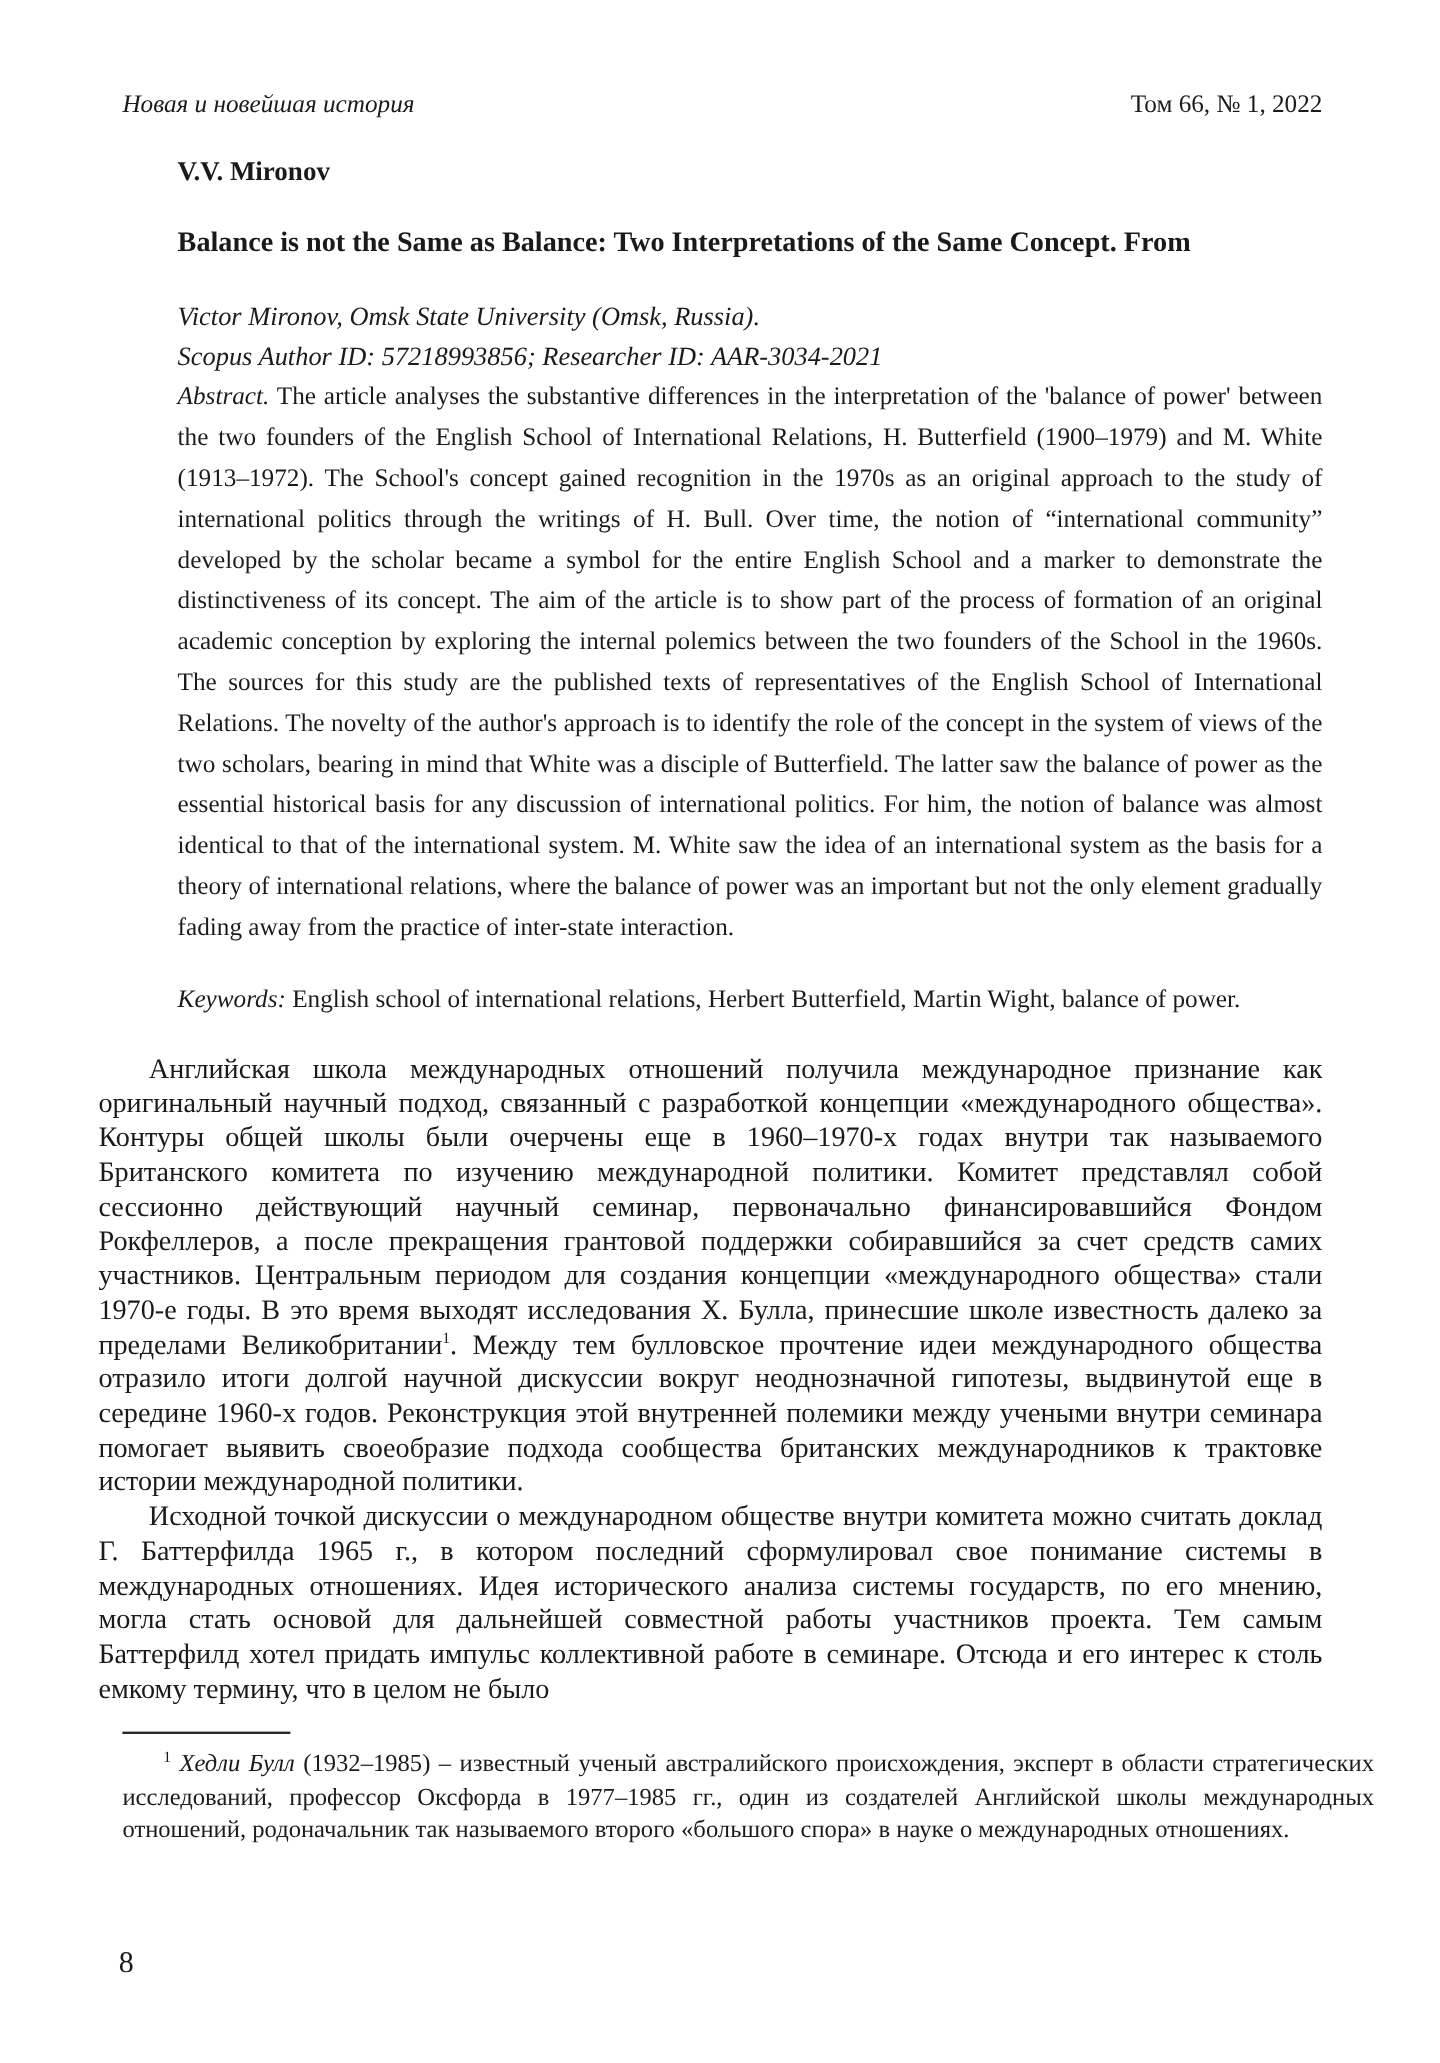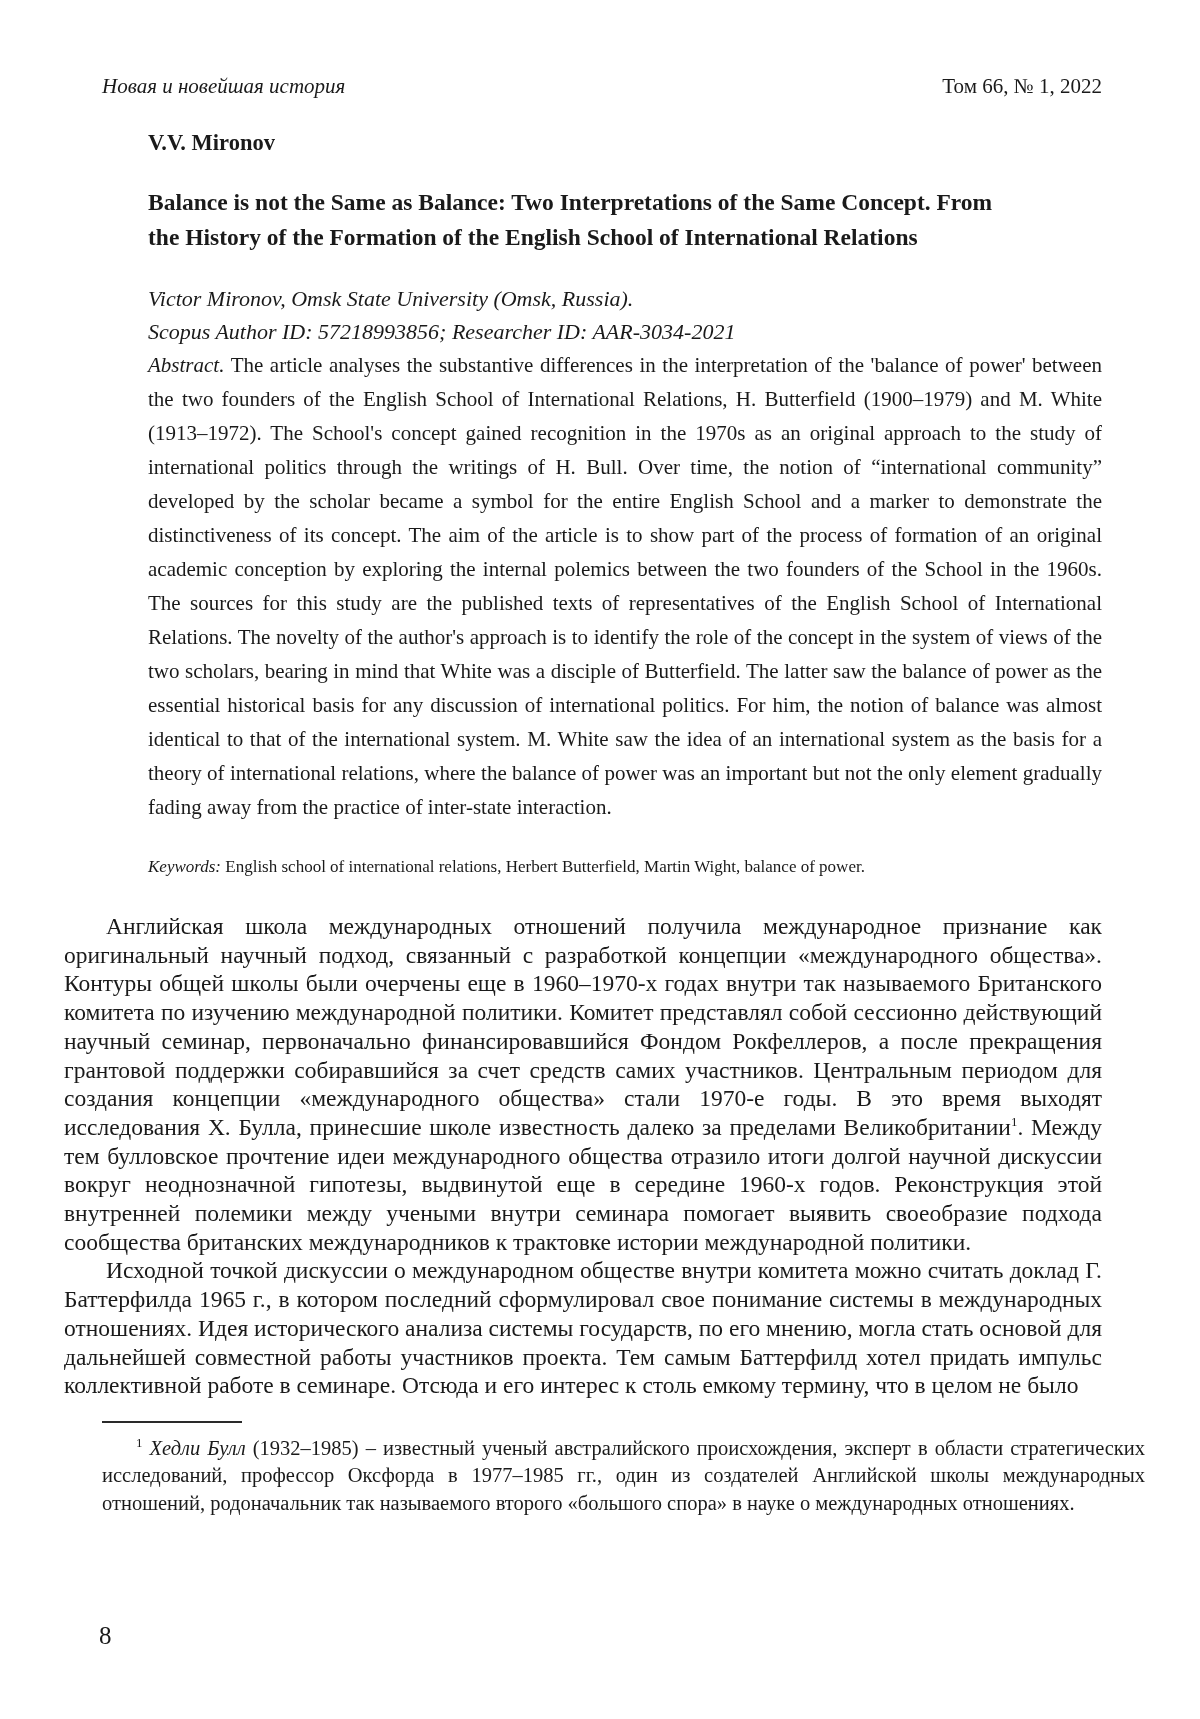--- a/index.html
+++ b/index.html
@@ -40,26 +40,26 @@
     line-height: 33px;
   }
   .abstract {
     font-size: 21px;
     line-height: 34px;
     text-align: justify;
   }
   .abstract-label, .keywords-label { font-style: italic; }
   .keywords {
     margin-top: 28px;
-    font-size: 17px;
+    font-size: 21px;
     line-height: 30px;
     text-align: justify;
   }
   .body-ru {
-    padding: 0 98px 0 64px;
+    padding: 0 98px 0 82px;
     margin-top: 30px;
     font-size: 23.5px;
     line-height: 28.7px;
     text-align: justify;
   }
   .body-ru p { margin: 0; text-indent: 42px; }
   sup.note-ref {
     font-size: 13px;
     line-height: 0;
     vertical-align: super;
@@ -91,21 +91,20 @@
 <div class="running-head">
   <span class="journal">Новая и новейшая история</span>
   <span class="issue">Том 66, № 1, 2022</span>
 </div>
 
 <div class="front">
   <div class="author-short">V.V. Mironov</div>
 
   <div class="article-title">
     <div>Balance is not the Same as Balance: Two Interpretations of the Same Concept. From</div>
-    <div>the History of the Formation of the English School of International Relations</div>
   </div>
 
   <div class="affiliation">
     <div>Victor Mironov, Omsk State University (Omsk, Russia).</div>
     <div>Scopus Author ID: 57218993856; Researcher ID: AAR-3034-2021</div>
   </div>
 
   <div class="abstract">
     <span class="abstract-label">Abstract.</span>
     <span> </span>

